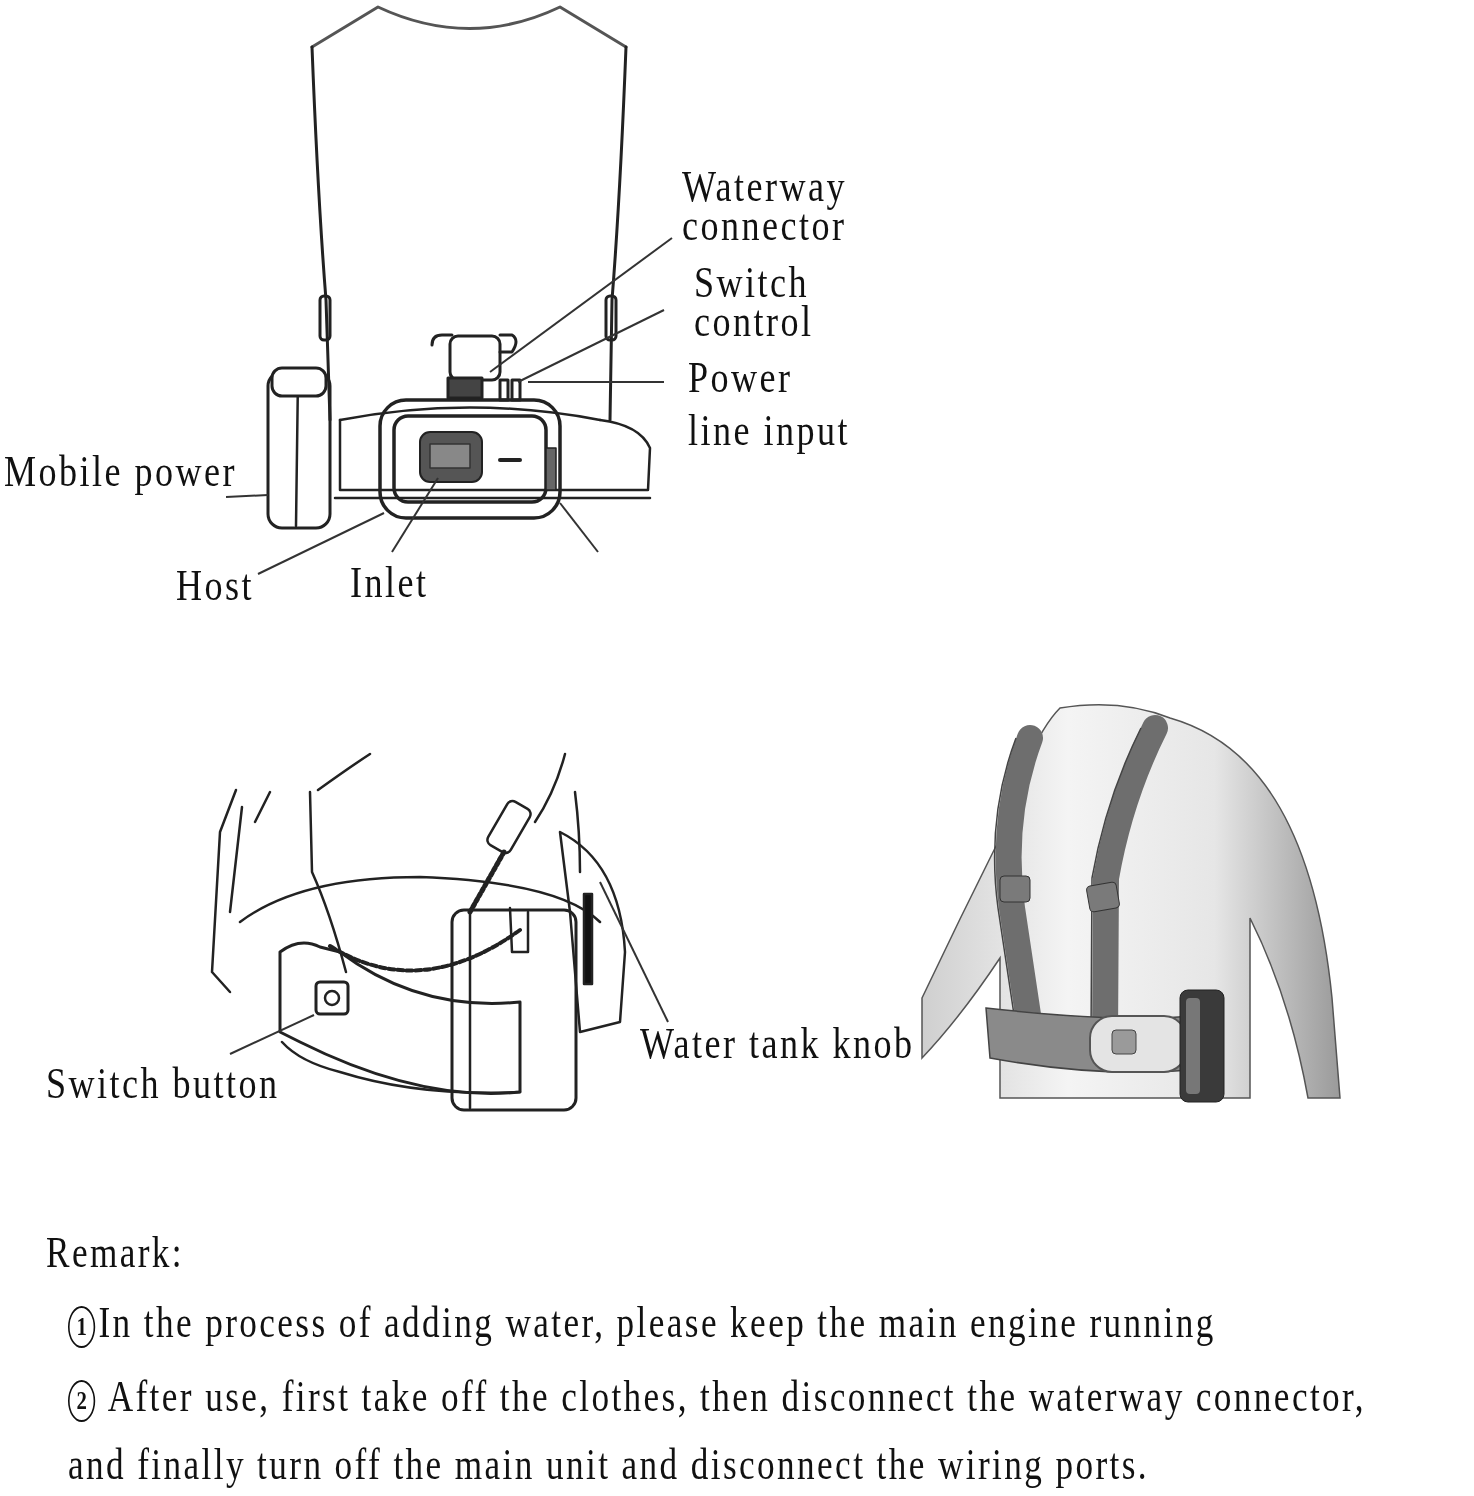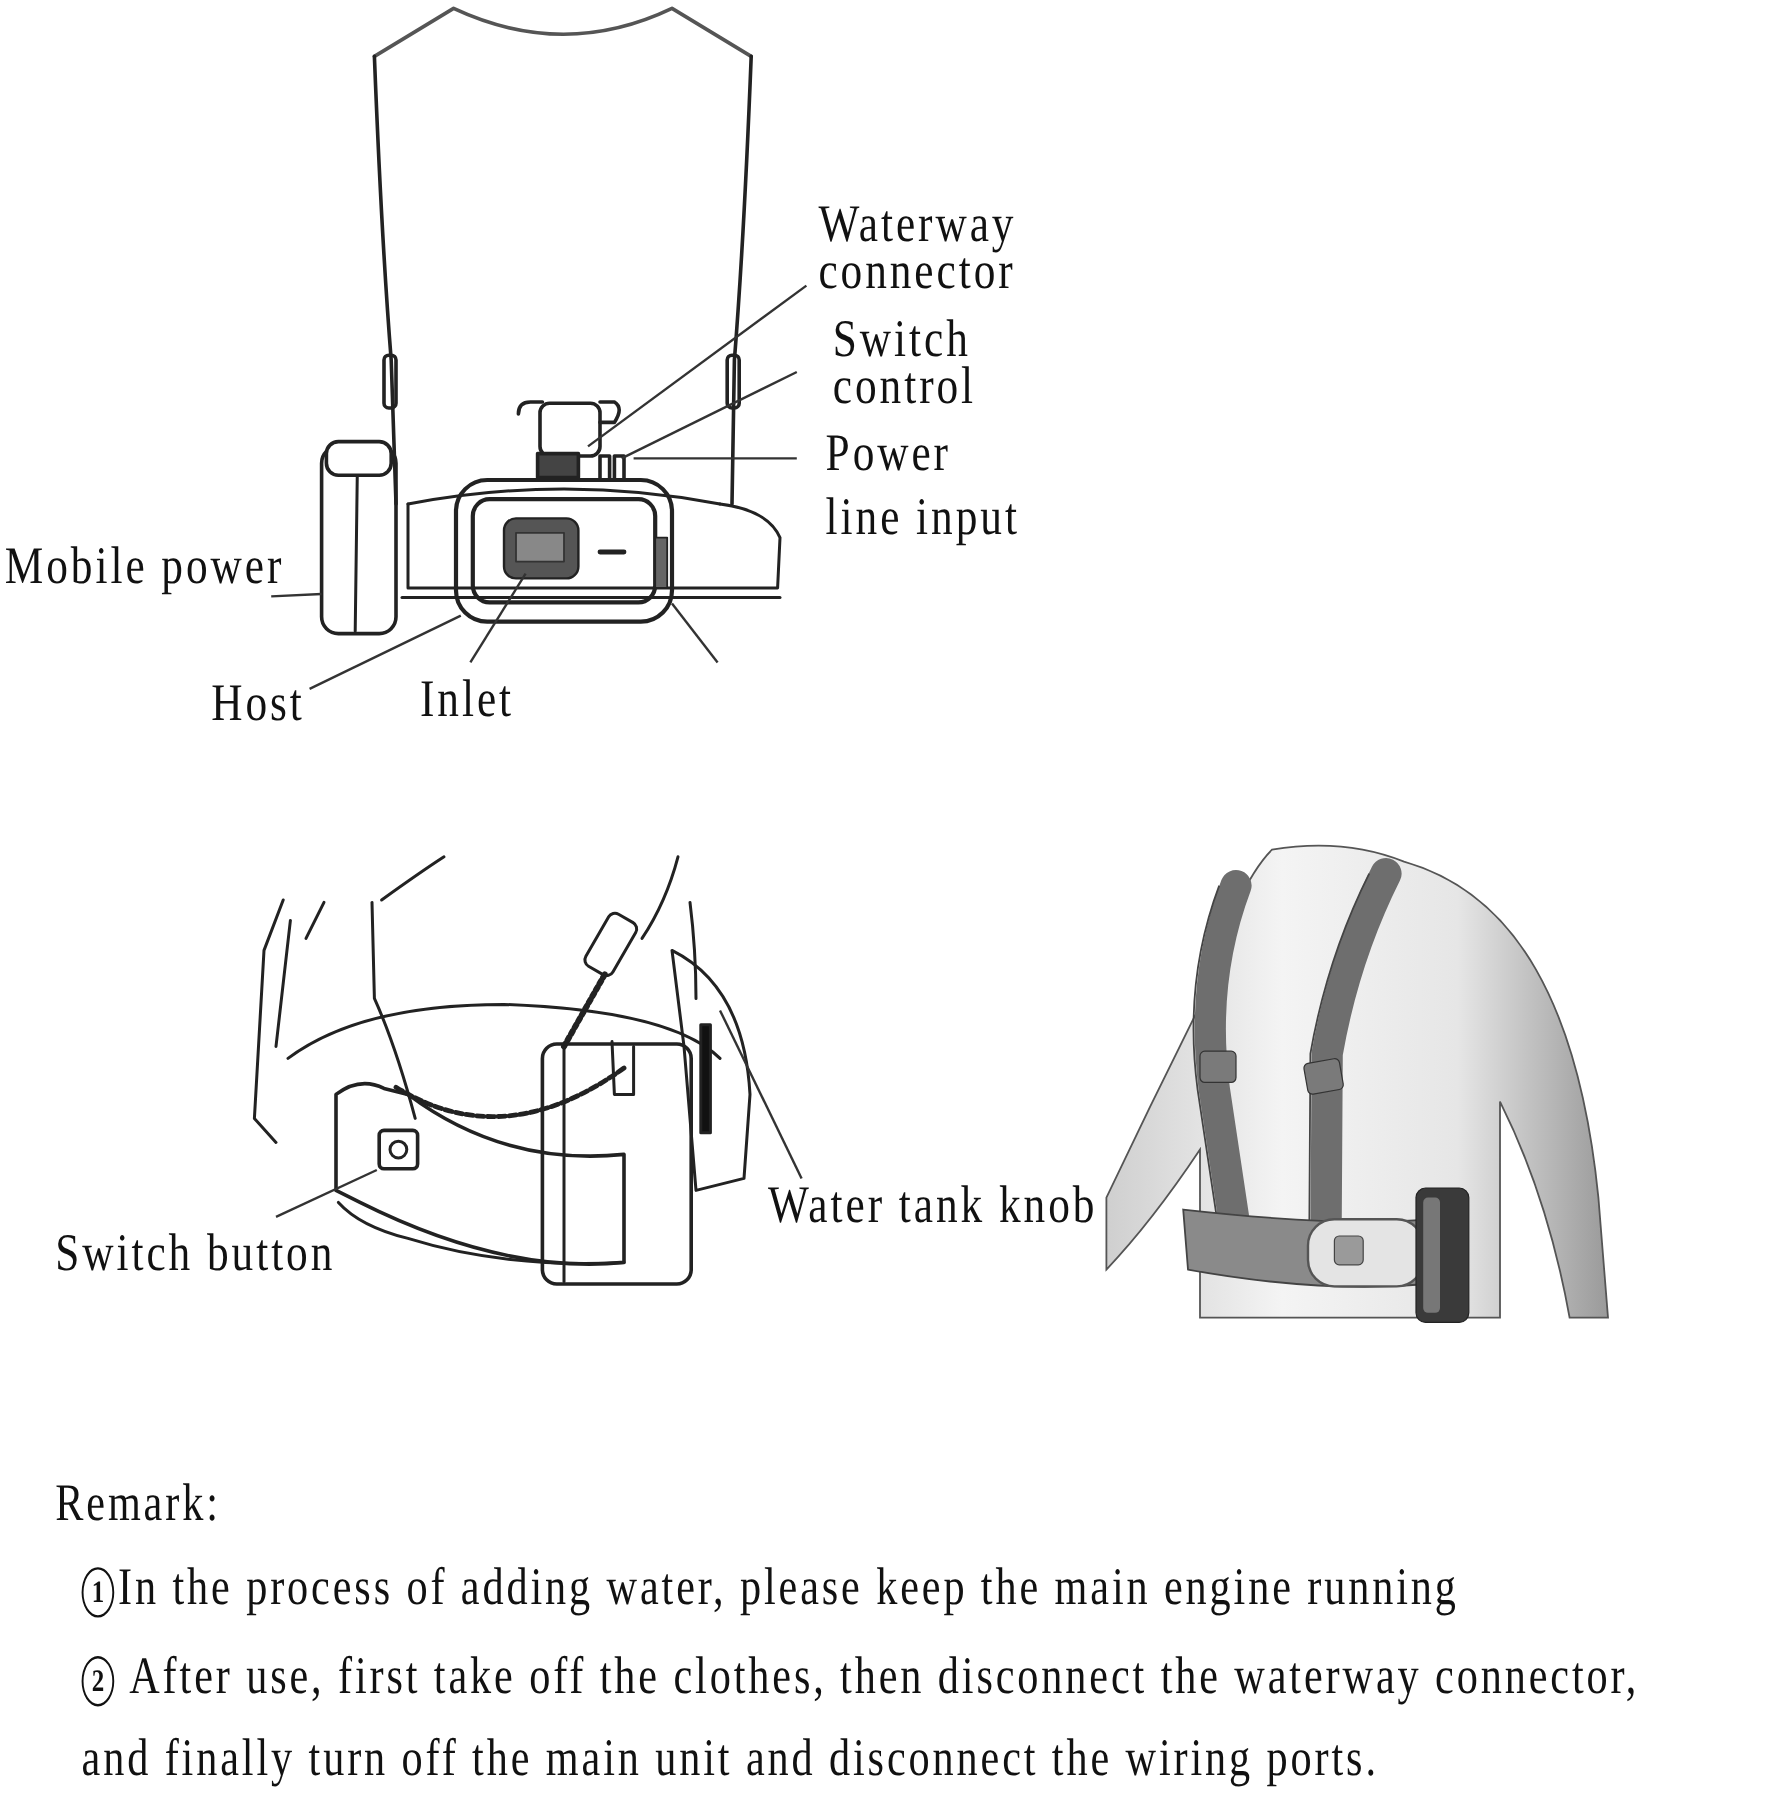--- a/index.html
+++ b/index.html
@@ -76,21 +76,21 @@
   </div>
   <div class="label" style="left:688px;top:352px;line-height:1.2;">
     <div>Power</div>
     <div>line input</div>
   </div>
   <div class="label" style="left:4px;top:450px;">Mobile power</div>
   <div class="label" style="left:176px;top:564px;">Host</div>
   <div class="label" style="left:350px;top:561px;">Inlet</div>
 </div>
 
-<div class="abs" style="left:0;top:672px;width:940px;height:420px;">
+<div class="abs" style="left:0;top:712px;width:940px;height:420px;">
   <svg width="940" height="420" style="left:0;top:0;">
     <g fill="none" stroke="#222" stroke-width="2.5" stroke-linecap="round" stroke-linejoin="round">
 
       <path d="M318,78 Q350,55 370,42"></path>
       <path d="M310,80 L312,160 Q330,200 346,260"></path>
       <path d="M565,42 Q555,80 535,110"></path>
       <path d="M575,80 Q580,120 580,160"></path>
 
       <path d="M240,210 Q300,165 420,165 Q560,170 600,210"></path>
       <path d="M330,234 Q420,290 520,218" stroke-width="4" stroke-dasharray="6,3"></path>

